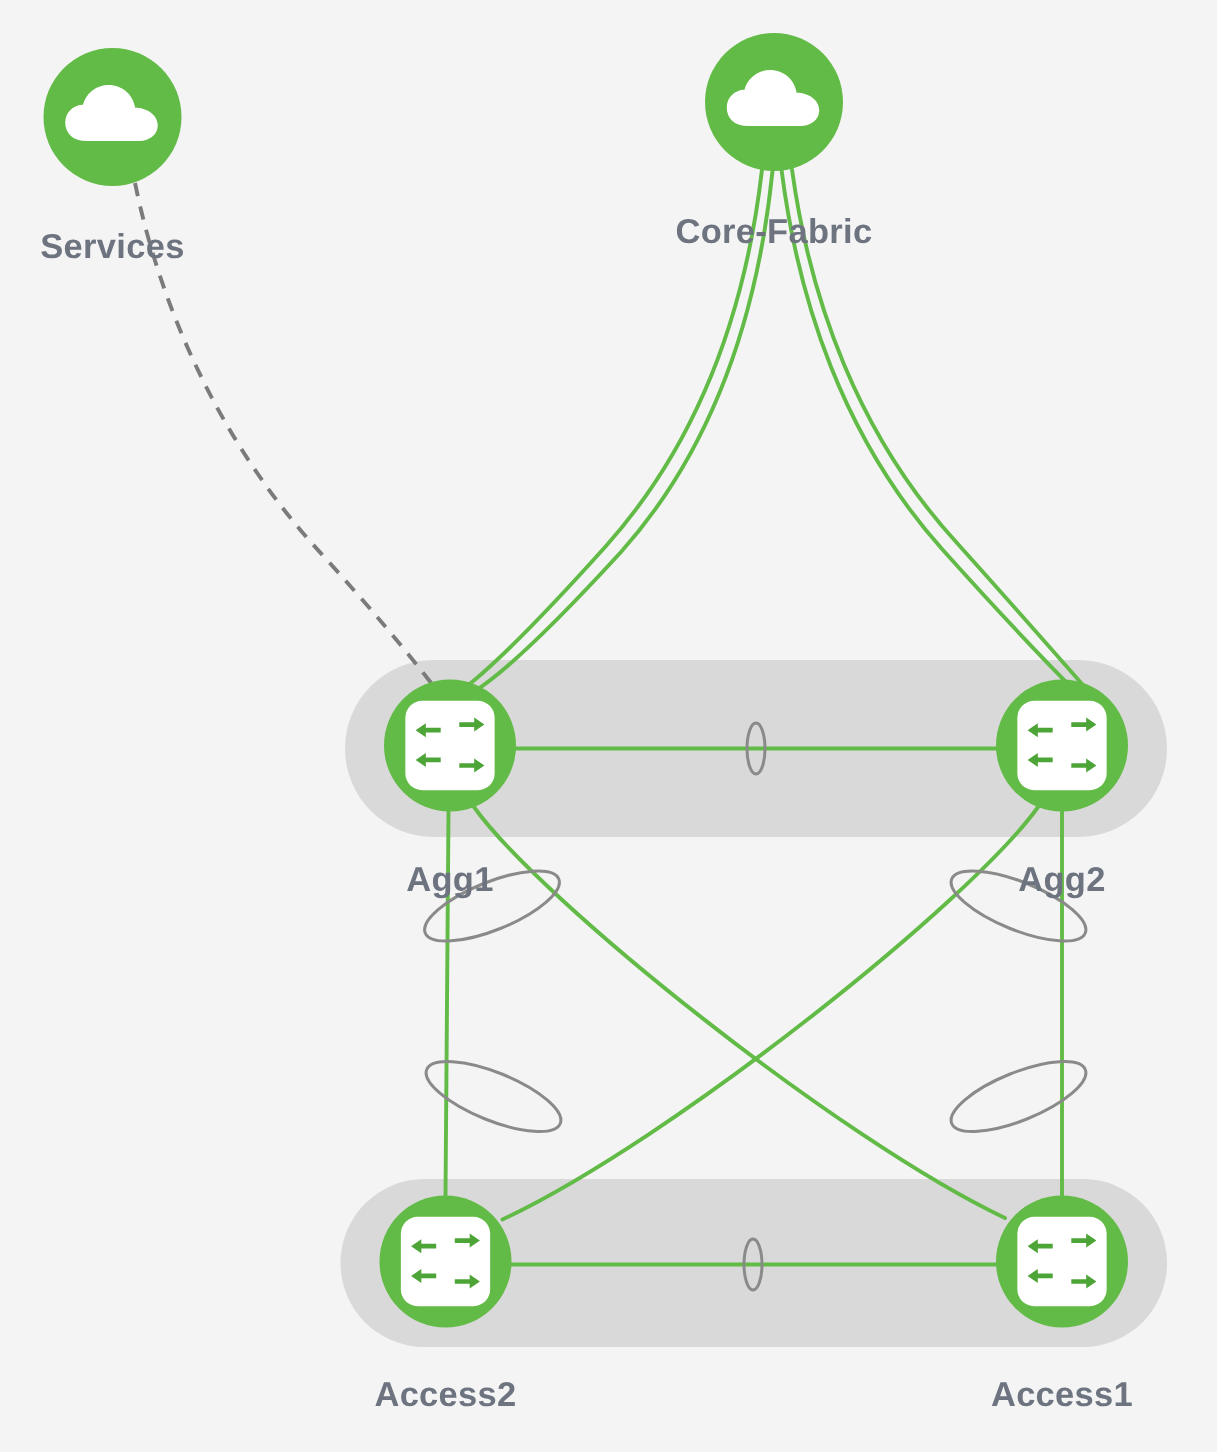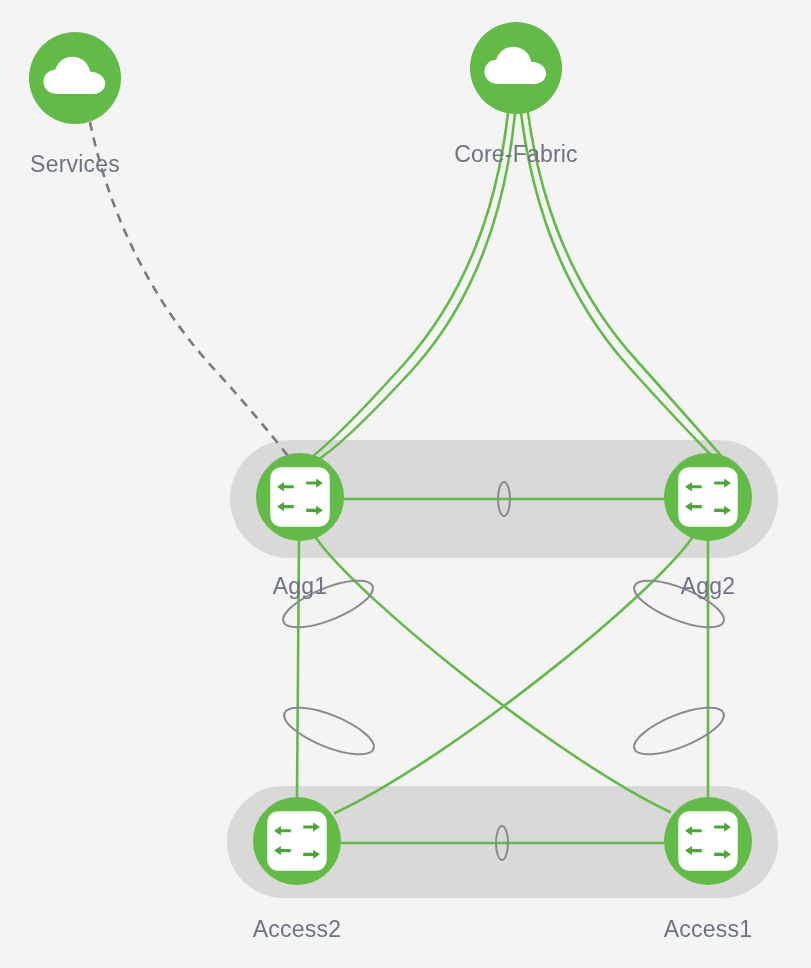--- a/index.html
+++ b/index.html
@@ -12,20 +12,21 @@
     width: 811px;
     height: 968px;
     overflow: hidden;
     font-family: "Liberation Sans", sans-serif;
   }
   #topology-root {
     position: relative;
     width: 811px;
     height: 968px;
     background: #f4f4f4;
+    font-weight: bold;
   }
   #topology-canvas {
     position: absolute;
     top: 0;
     left: 0;
     width: 811px;
     height: 968px;
     display: block;
   }
   .node-label {

